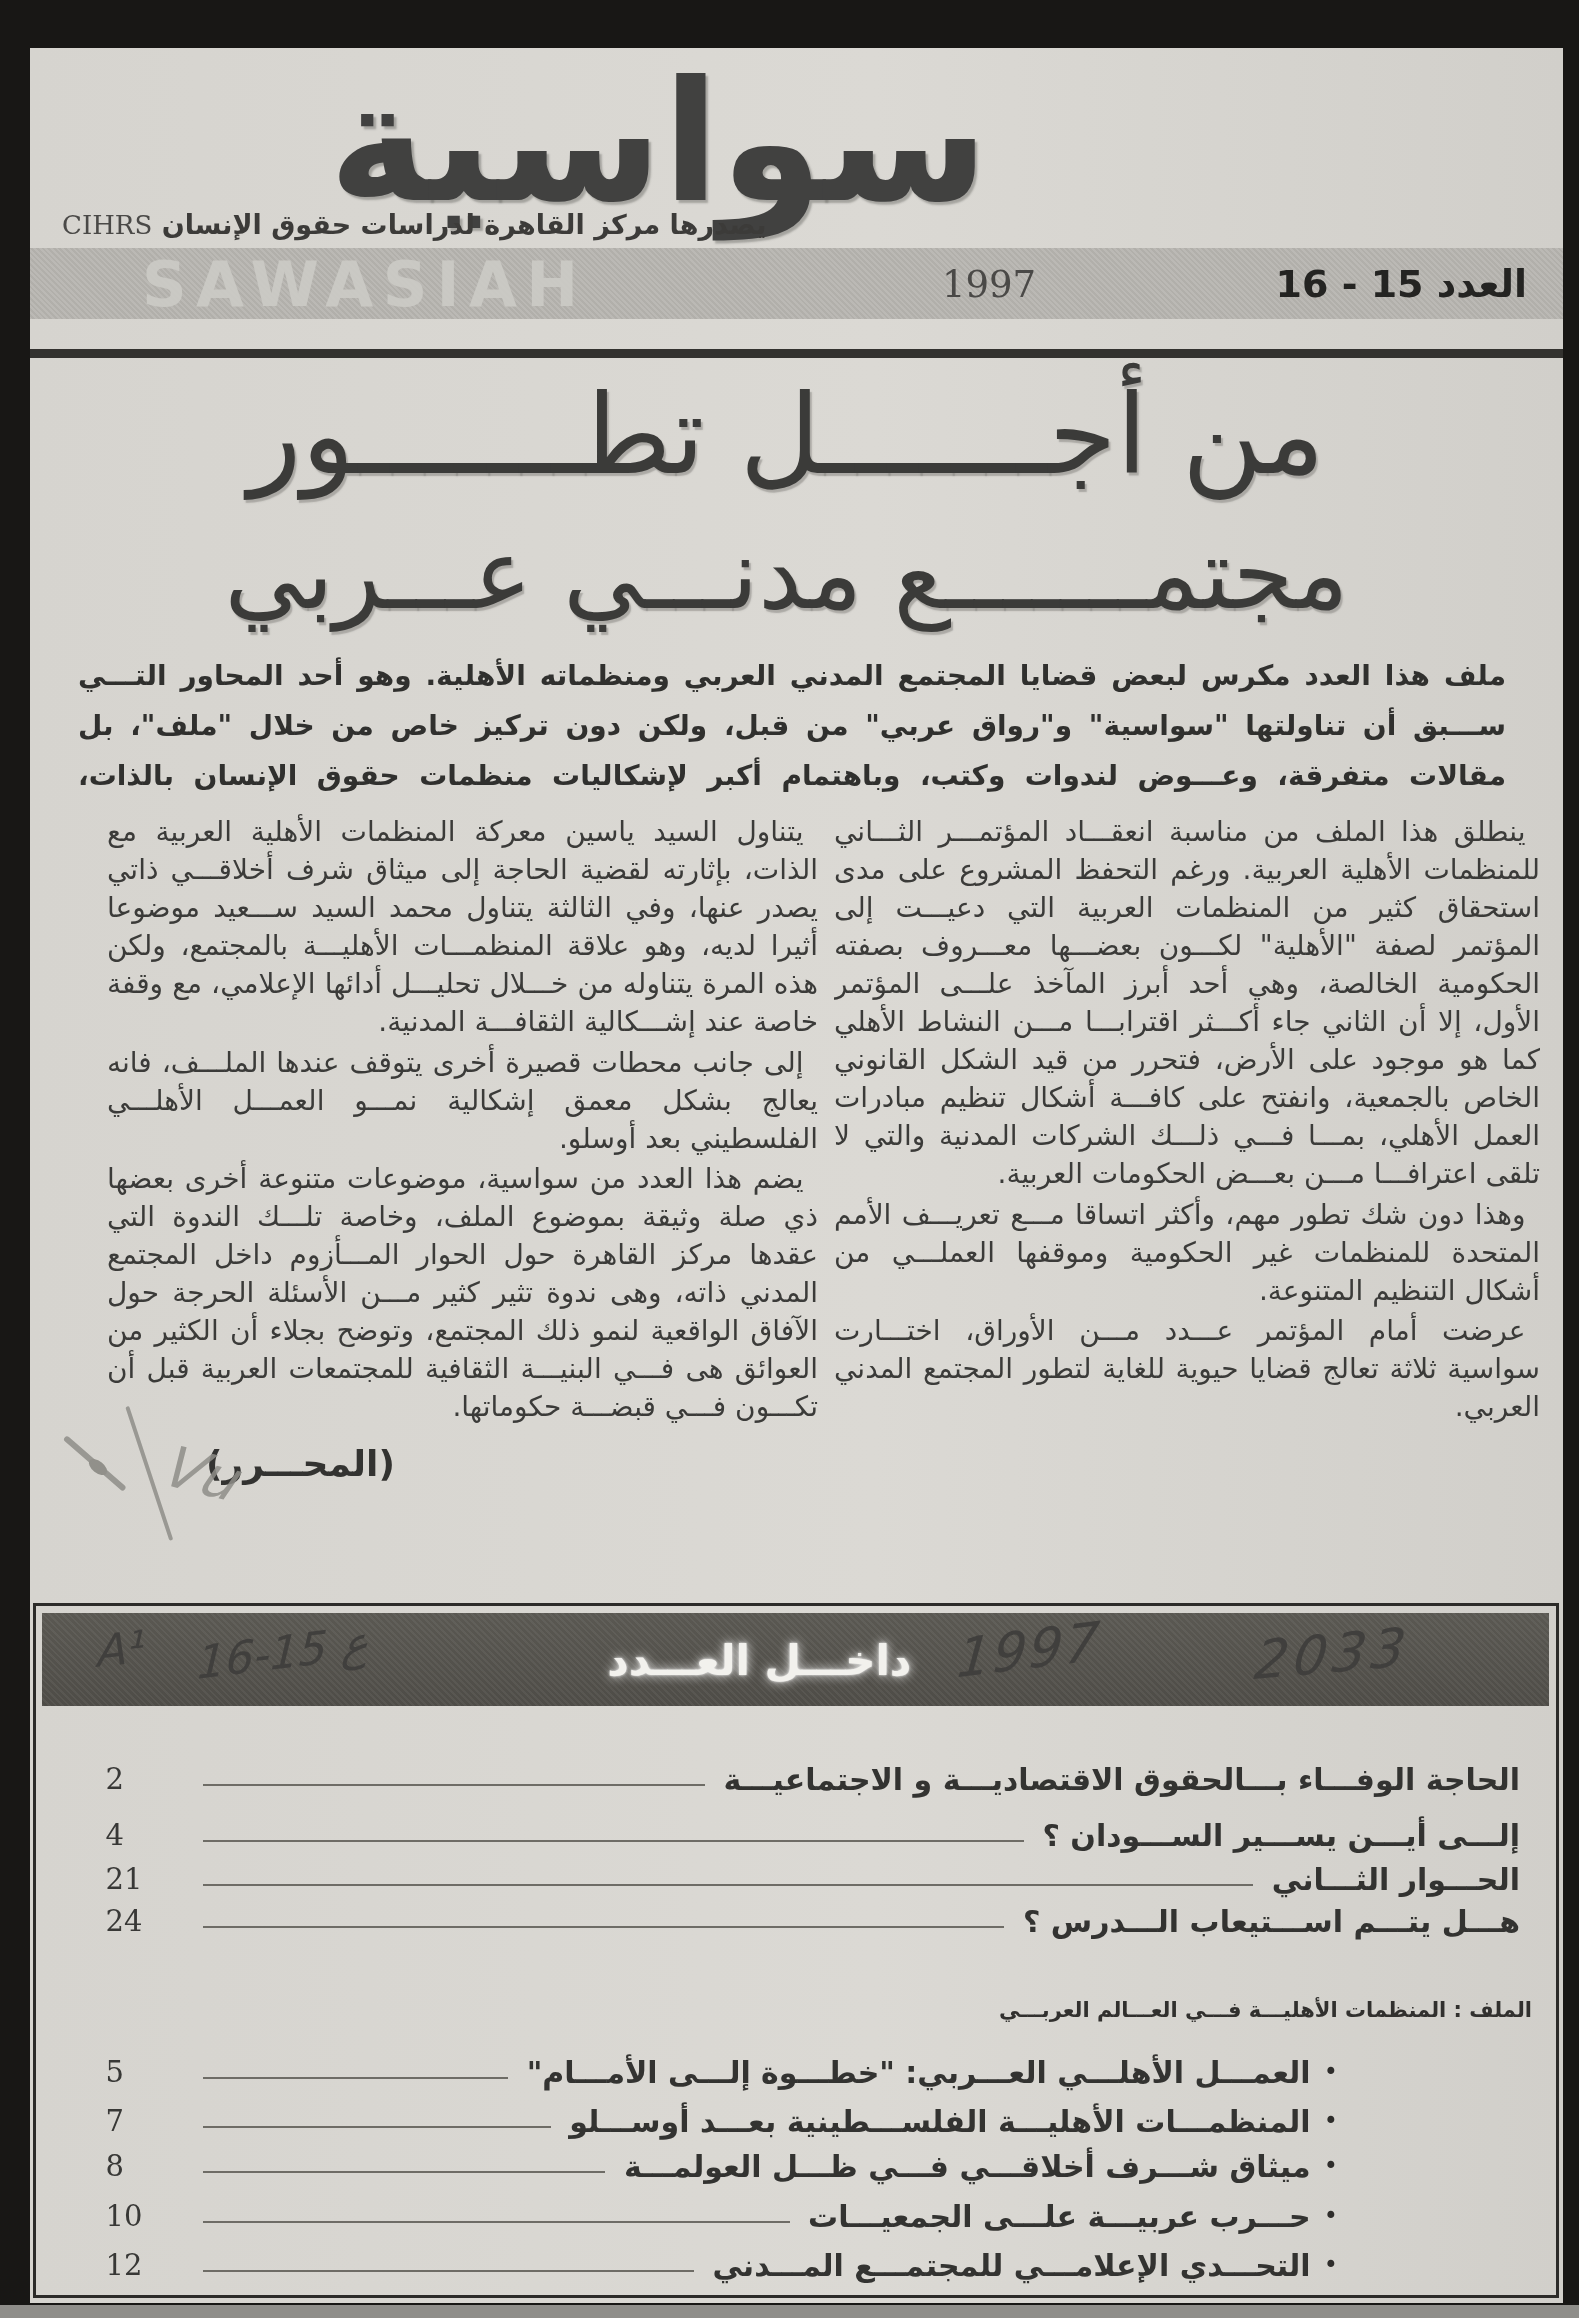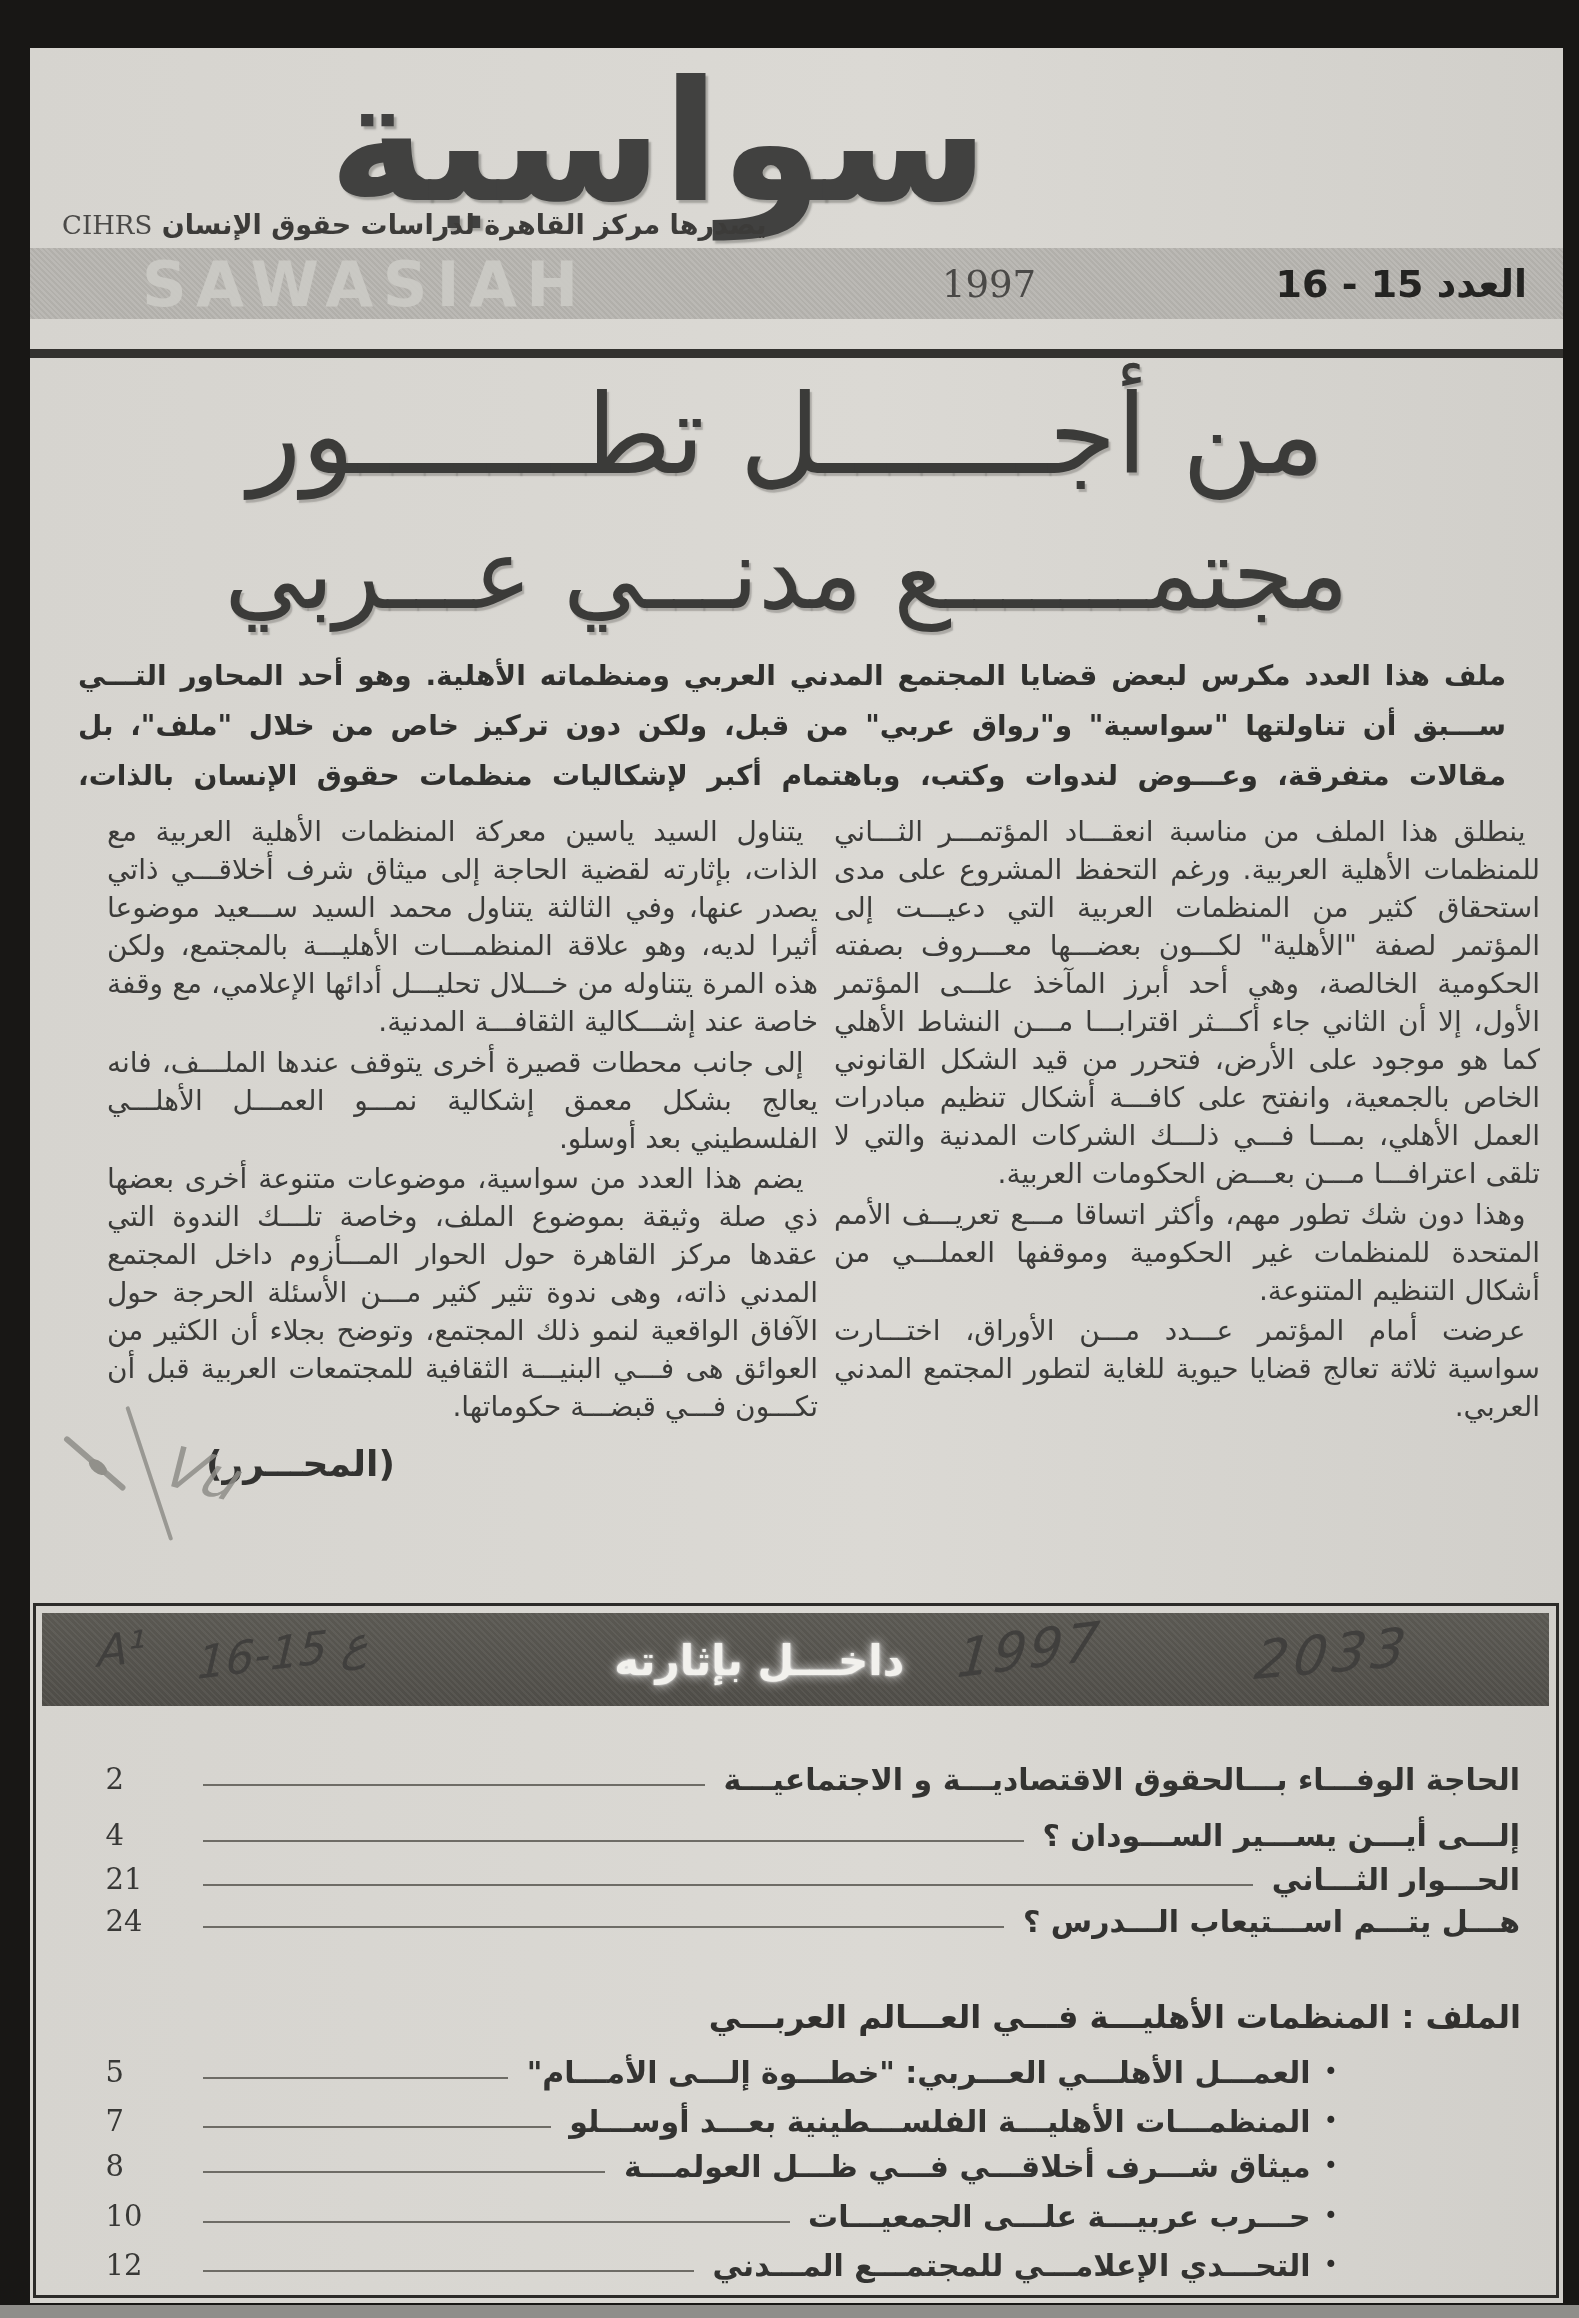--- a/index.html
+++ b/index.html
@@ -94,22 +94,22 @@
     position:absolute;left:30px;right:36px;height:42px;
     display:flex;align-items:center;direction:rtl;
   }
   .trow.bullet{right:218px;}
   .trow .blt{font-size:24px;color:#2e2d2b;margin-left:13.2px;line-height:1;}
   .trow .t{font-size:30px;font-weight:bold;color:#333331;white-space:nowrap;}
   .trow .lead{flex:1;height:2.6px;background:#6e6c66;margin:0 18.5px;align-self:center;margin-top:12px;}
   .trow .pg{width:79px;padding-left:40px;text-align:left;direction:ltr;
     font-family:"DejaVu Serif",serif;font-size:29px;color:#383836;}
   .tsection{
-    position:absolute;right:35px;direction:rtl;text-align:right;
-    font-size:32px;font-weight:bold;color:#31302e;white-space:nowrap;
+    position:absolute;right:24px;direction:rtl;text-align:right;
+    font-size:21px;font-weight:bold;color:#31302e;white-space:nowrap;
   }
 </style>
 </head>
 <body>
 
 <div class="page">
 
   <div class="masthead-title">سواسية</div>
 
   <div class="publisher">
@@ -150,21 +150,21 @@
       <ellipse cx="95" cy="97" rx="16" ry="9" fill="#86857f" transform="rotate(38 95 97)"></ellipse>
     </svg>
     <span class="vu-text">Vu</span>
   </div>
 
   <div class="toc">
 
     <div class="toc-bar">
       <span class="hw hw-code">A¹</span>
       <span class="hw hw-issue">16-15 ع</span>
-      <span class="toc-title">داخـــل بإثارته</span>
+      <span class="toc-title">داخـــل العـــدد</span>
       <span class="hw hw-year">1997</span>
       <span class="hw hw-num">2033</span>
     </div>
 
     <div class="trow" style="top:152px">
       <span class="t">الحاجة الوفـــاء بـــالحقوق الاقتصاديـــة و الاجتماعيـــة</span>
       <span class="lead"></span>
       <span class="pg">2</span>
     </div>
     <div class="trow" style="top:208px">

